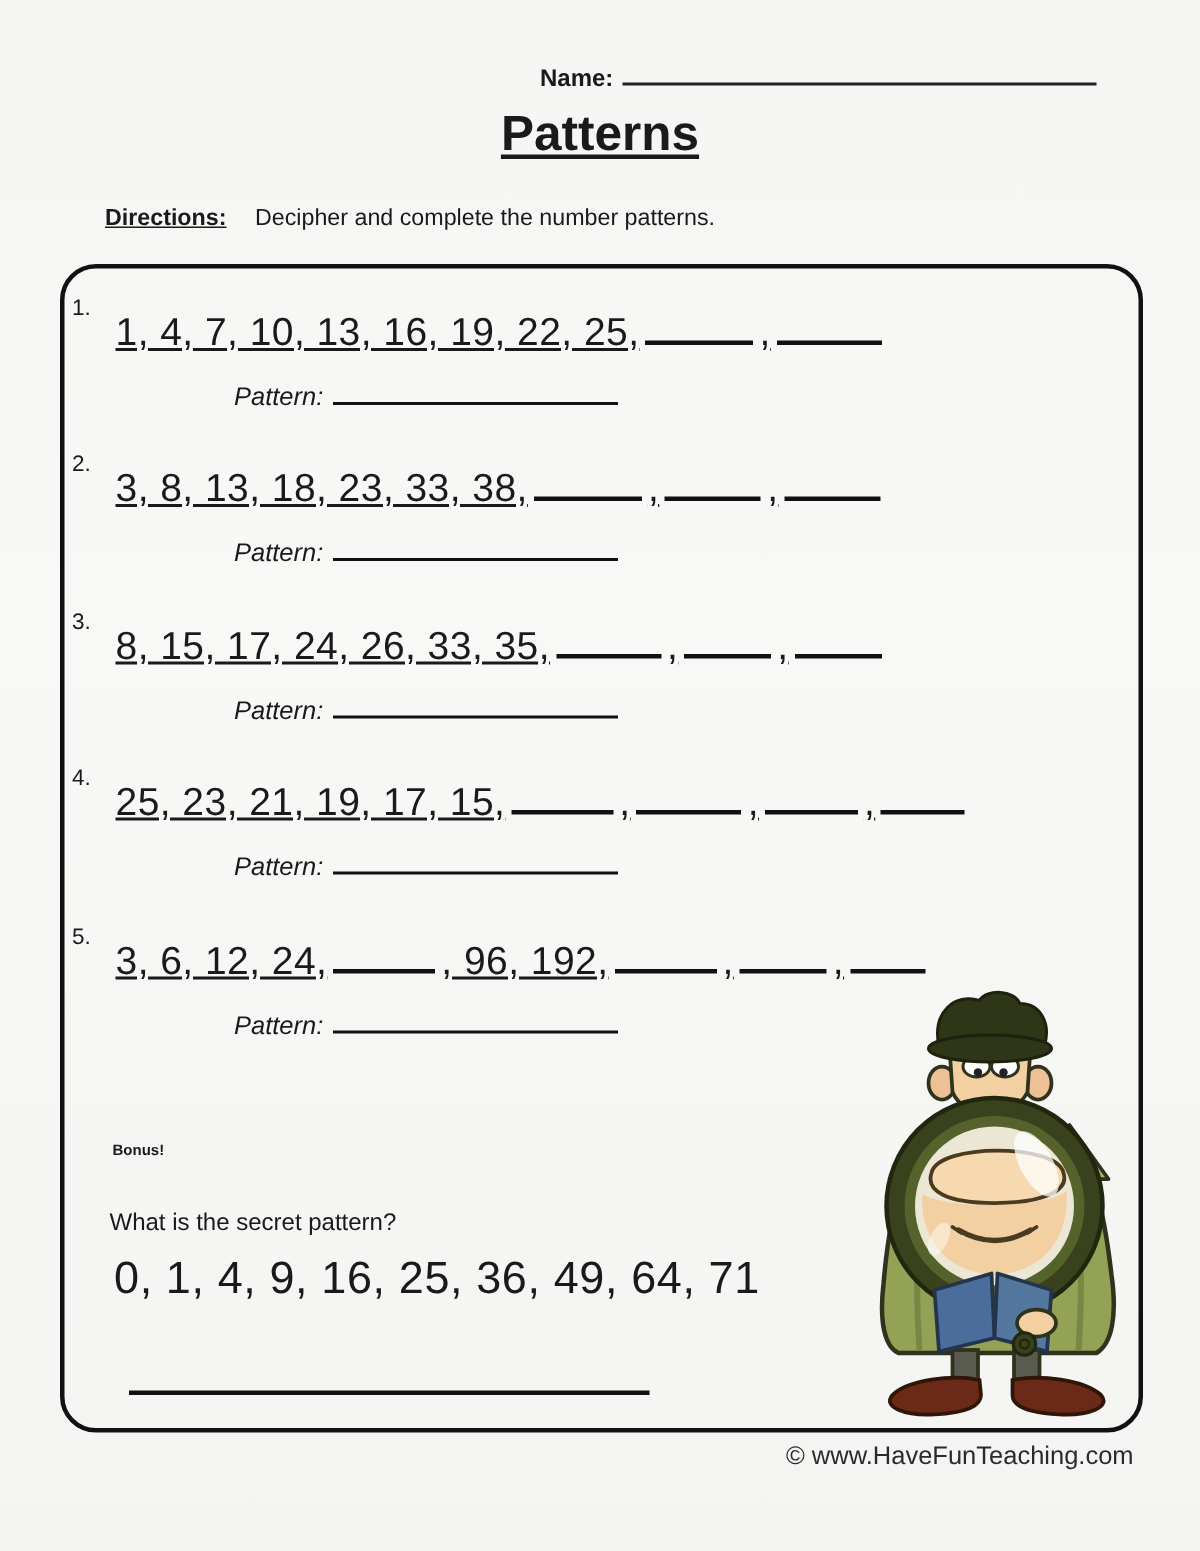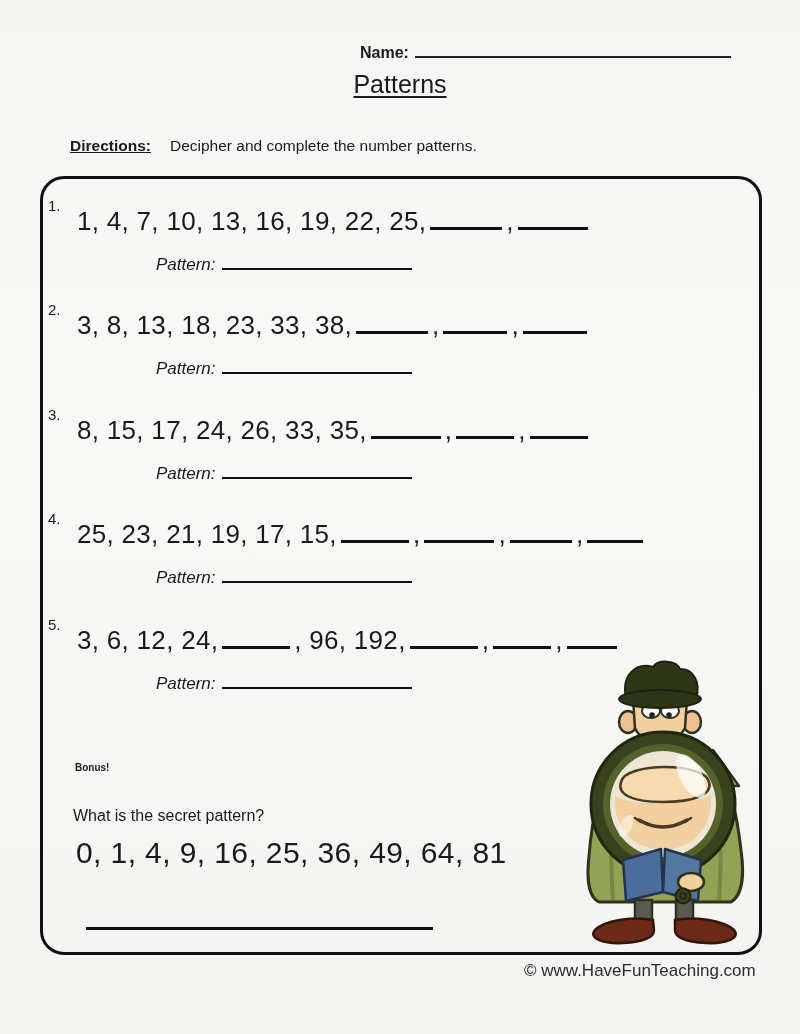--- a/index.html
+++ b/index.html
@@ -14,39 +14,39 @@
   .page{
     position:absolute;inset:0;
     background:linear-gradient(180deg,#f5f5f4 0%,#f8f8f7 40%,#f4f4f3 100%);
   }
   
   .name-row{position:absolute;top:44px;left:360px;white-space:nowrap;}
   .name-label{font-weight:bold;font-size:16px;text-align:center;}
   .name-line{display:inline-block;width:316px;border-bottom:2px solid #222;margin-left:6px;}
   .title{
     position:absolute;top:70px;left:0;right:0;margin:0;
-    text-align:center;font-size:25px;font-weight:400;
+    text-align:center;font-size:33px;font-weight:700;
     text-decoration:underline;text-underline-offset:3px;
   }
   .directions{position:absolute;top:137px;left:70px;font-size:15.5px;white-space:nowrap;}
   .dir-label{font-weight:bold;text-decoration:underline;margin-right:19px;}
   
   .box{
     position:absolute;left:40px;top:176px;width:716px;height:773px;
     border:3px solid #111;border-radius:24px;
   }
   
   .problem{position:absolute;left:0;width:100%;height:100px;}
   .problem:nth-child(1){top:18px;}
   .problem:nth-child(2){top:122px;}
   .problem:nth-child(3){top:227px;}
   .problem:nth-child(4){top:331px;}
   .problem:nth-child(5){top:437px;}
   .pnum{position:absolute;left:5px;top:0;font-size:15px;}
-  .seq{position:absolute;left:34px;top:9px;font-size:26px;white-space:nowrap;letter-spacing:0.3px;}
+  .seq{position:absolute;left:34px;top:9px;font-size:26px;white-space:nowrap;letter-spacing:0.3px;text-decoration:underline;}
   .blank{display:inline-block;border-bottom:3px solid #111;margin:0 4px;}
   .prow{position:absolute;left:113px;top:58px;font-size:17px;white-space:nowrap;}
   .plabel{font-style:italic;}
   .pline{display:inline-block;width:190px;border-bottom:2.5px solid #111;margin-left:6px;}
   
   .bonus{position:absolute;left:30px;top:583px;width:470px;}
   .bonus-label{position:absolute;top:0;left:2px;font-size:10px;font-weight:bold;}
   .bonus-question{position:absolute;top:45px;left:0;font-size:16px;white-space:nowrap;}
   .bonus-seq{position:absolute;top:74px;left:3px;font-size:30px;white-space:nowrap;letter-spacing:0.4px;}
   .bonus-line{position:absolute;top:165px;left:13px;width:347px;border-bottom:3px solid #111;}
@@ -95,21 +95,21 @@
         <div class="problem">
           <span class="pnum">5.</span>
           <div class="seq"><span>3, 6, 12, 24,</span><span class="blank" style="width: 68px;"></span><span>, 96, 192,</span><span class="blank" style="width: 68px;"></span><span>,</span><span class="blank" style="width: 58px;"></span><span>,</span><span class="blank" style="width: 50px;"></span></div>
           <div class="prow"><span class="plabel">Pattern:</span><span class="pline"></span></div>
         </div>
       </div>
 
     <div class="bonus">
       <span class="bonus-label">Bonus!</span>
       <span class="bonus-question">What is the secret pattern?</span>
-      <span class="bonus-seq">0, 1, 4, 9, 16, 25, 36, 49, 64, 81</span>
+      <span class="bonus-seq">0, 1, 4, 9, 16, 25, 36, 49, 64, 71</span>
       <span class="bonus-line"></span>
     </div>
 
     <svg class="detective" viewBox="0 0 205 292" aria-hidden="true">
 
       <path d="M60,92 C40,112 30,152 26,200 C23,226 27,242 36,246 L168,246 C178,240 182,222 178,194 C173,150 164,112 145,92 Z" fill="#93a254" stroke="#2f321c" stroke-width="3"></path>
       <path d="M58,100 C50,140 46,190 50,244" fill="none" stroke="#6e7c3e" stroke-width="4" opacity="0.7"></path>
       <path d="M148,100 C156,140 160,190 156,244" fill="none" stroke="#6e7c3e" stroke-width="4" opacity="0.7"></path>
 
       <path d="M30,130 L56,94 L66,120 L80,90 L88,114 L98,96 L98,130 Z" fill="#a8b168" stroke="#2f321c" stroke-width="2.5" stroke-linejoin="round"></path>

